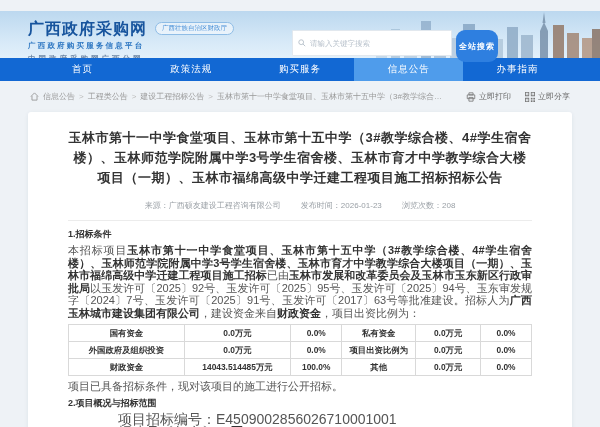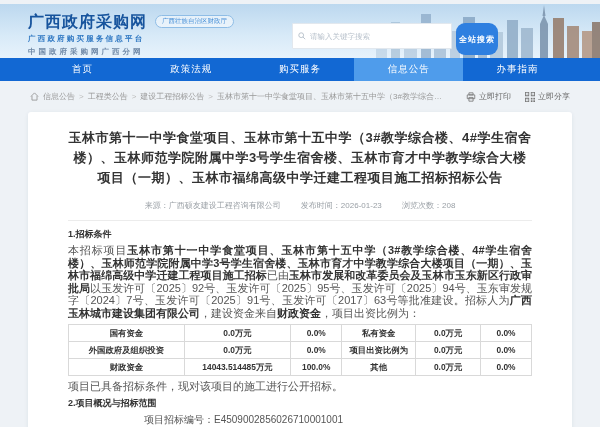--- a/index.html
+++ b/index.html
@@ -4,21 +4,21 @@
 <style>
   * { margin:0; padding:0; box-sizing:border-box; }
   html,body { width:600px; height:427px; }
   body {
     font-family:"Liberation Sans","DejaVu Sans",sans-serif;
     background:#eef2f6; overflow:hidden; position:relative;
     -webkit-font-smoothing:antialiased;
   }
   
   .site-header {
-    position:absolute; top:4px; left:0; width:600px; height:58px;
+    position:absolute; top:11px; left:0; width:600px; height:58px;
     background:linear-gradient(180deg,#bcd8ef 0%,#d8eaf8 55%,#eaf4fc 100%);
     overflow:hidden;
   }
   .skyline { position:absolute; right:0; bottom:0; width:230px; height:58px; opacity:.9; }
   .logo-block { position:absolute; left:28px; top:9px; }
   .logo-row { display:flex; align-items:flex-start; }
   .logo-title { font-size:16px; font-weight:bold; color:#17549d; letter-spacing:1px; line-height:18px; }
   .logo-badge {
     margin-left:8px; margin-top:2px; font-size:6.5px; color:#4b92d8;
     border:1px solid #8fbde6; border-radius:7px; padding:1px 6px;
@@ -74,21 +74,21 @@
   .article-meta span { margin:0 9px; }
   .divider { border:none; border-top:1px solid #ececec; margin:9px 0 7px 0; }
   .sec-heading { font-size:9px; font-weight:bold; color:#333; margin:5px 0 3px 0; }
   .body-p { font-size:11px; line-height:12.6px; color:#555; text-align:justify; margin:1px 0; }
   .seg-b { font-weight:bold; color:#333; }
   .funding-table { width:100%; border-collapse:collapse; margin:4px 0 4px 0; }
   .funding-table td {
     border:1px solid #d9d9d9; font-size:8.4px; font-weight:bold; color:#333;
     text-align:center; padding:3px 2px; line-height:10px;
   }
-  .field-line { font-size:10px; line-height:13px; color:#555; margin-left:76px; }
+  .field-line { font-size:14px; line-height:13px; color:#555; margin-left:50px; }
   .field-line .f-val-bold { font-weight:bold; color:#333; }
 </style>
 </head>
 <body>
 
 <header class="site-header">
   <svg class="skyline" viewBox="0 0 230 58" preserveAspectRatio="xMaxYMax slice">
     <rect x="6" y="30" width="11" height="28" fill="#a9c2d8" opacity=".55"></rect>
     <rect x="21" y="18" width="9" height="40" fill="#97b3cd" opacity=".65"></rect>
     <rect x="34" y="25" width="13" height="33" fill="#a9c2d8" opacity=".7"></rect>

